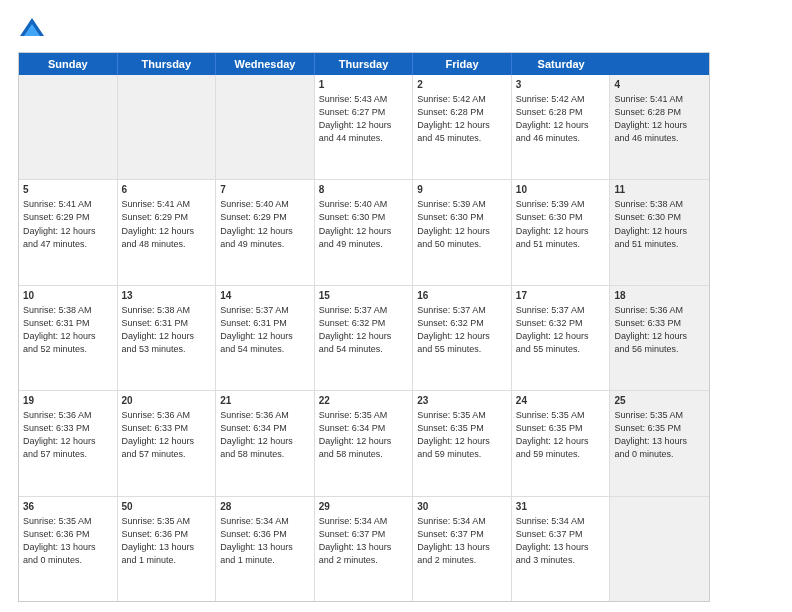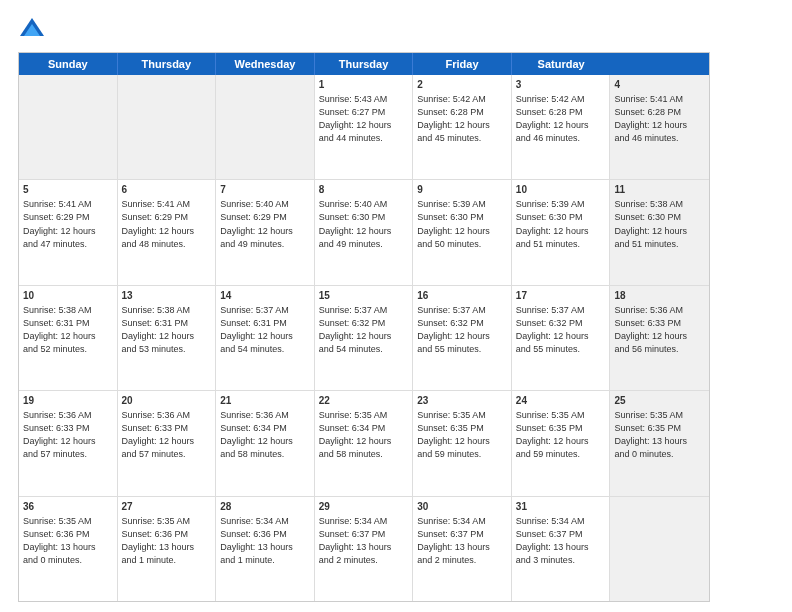--- a/index.html
+++ b/index.html
@@ -261,21 +261,21 @@
           <div class="cal-cell shaded"><span class="day-num">25</span><span class="cell-text" style="white-space: pre-line;">Sunrise: 5:35 AM
 Sunset: 6:35 PM
 Daylight: 13 hours
 and 0 minutes.</span></div>
         </div>
         <div class="cal-row">
           <div class="cal-cell"><span class="day-num">36</span><span class="cell-text" style="white-space: pre-line;">Sunrise: 5:35 AM
 Sunset: 6:36 PM
 Daylight: 13 hours
 and 0 minutes.</span></div>
-          <div class="cal-cell"><span class="day-num">27</span><span class="cell-text" style="white-space: pre-line;">Sunrise: 5:35 AM
+          <div class="cal-cell"><span class="day-num">50</span><span class="cell-text" style="white-space: pre-line;">Sunrise: 5:35 AM
 Sunset: 6:36 PM
 Daylight: 13 hours
 and 1 minute.</span></div>
           <div class="cal-cell"><span class="day-num">28</span><span class="cell-text" style="white-space: pre-line;">Sunrise: 5:34 AM
 Sunset: 6:36 PM
 Daylight: 13 hours
 and 1 minute.</span></div>
           <div class="cal-cell"><span class="day-num">29</span><span class="cell-text" style="white-space: pre-line;">Sunrise: 5:34 AM
 Sunset: 6:37 PM
 Daylight: 13 hours

